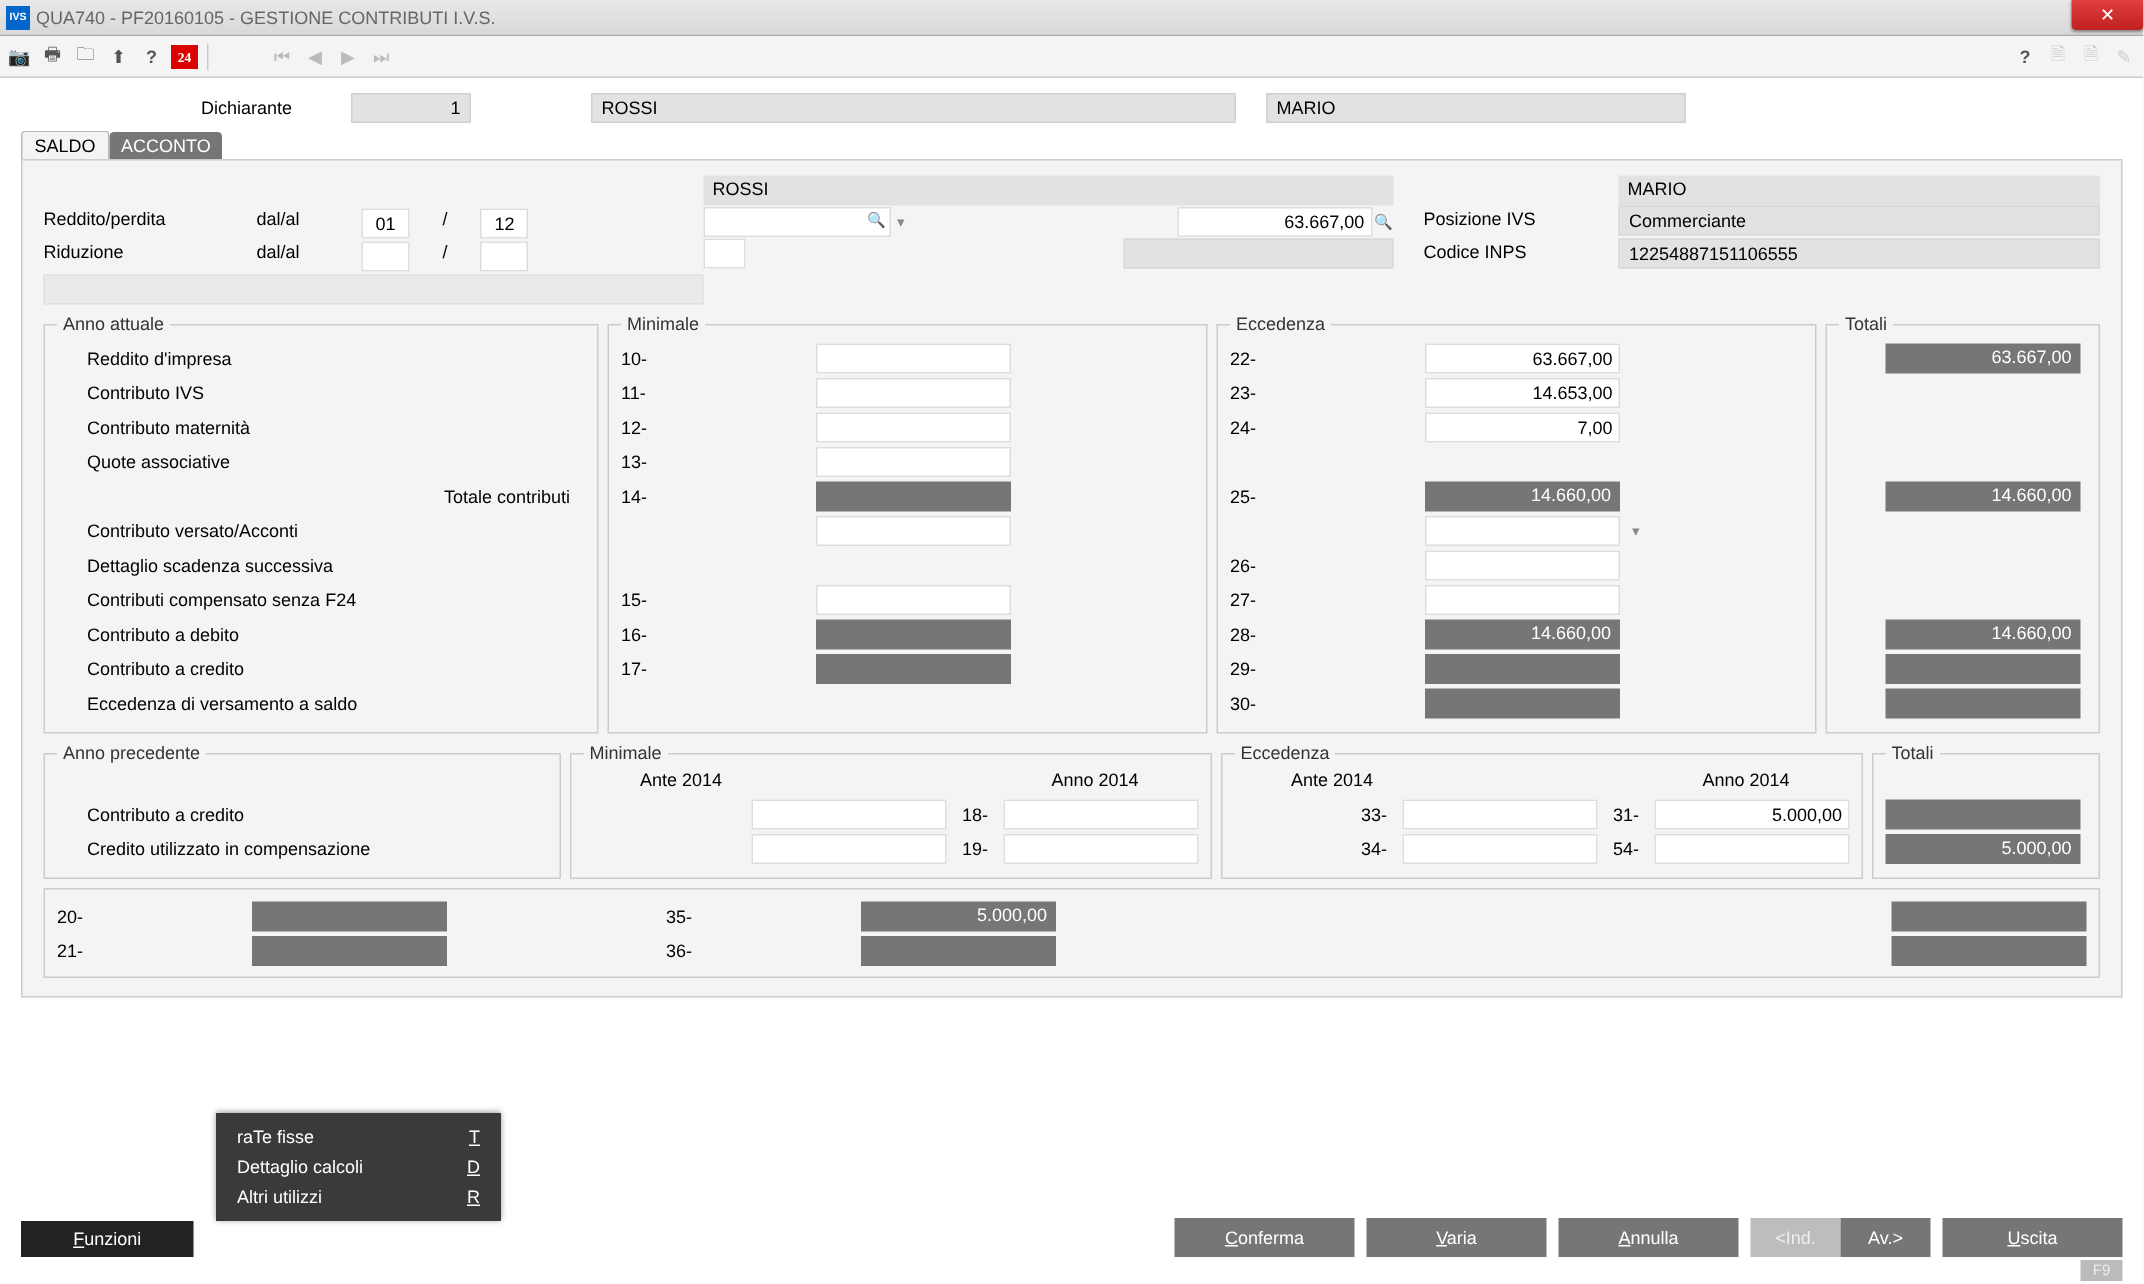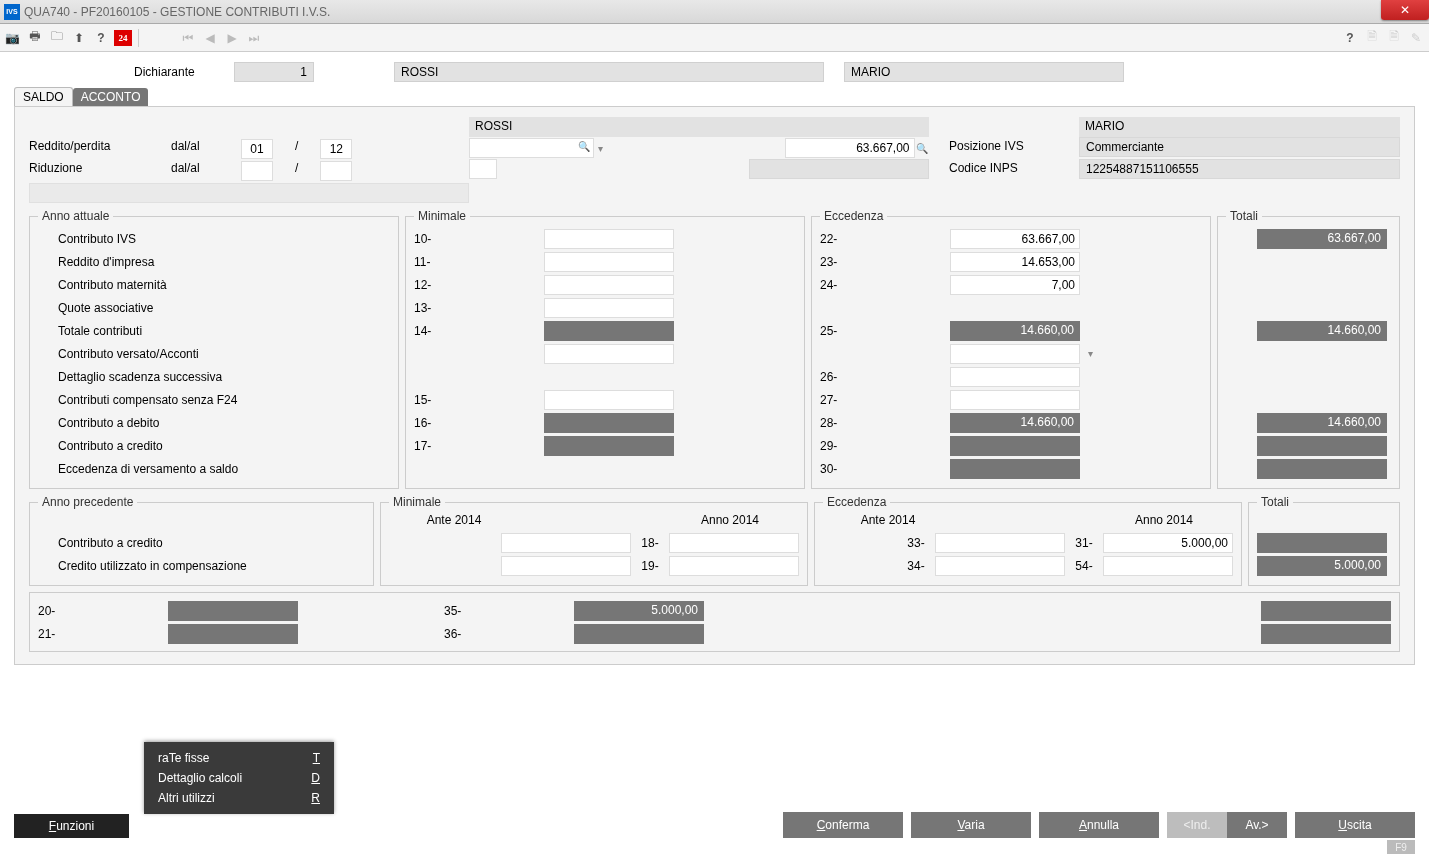--- a/index.html
+++ b/index.html
@@ -206,33 +206,33 @@
         <div class="hdr-row">
             <div class="input-grey" style="width:100%; text-align:left; padding-left:6px">12254887151106555</div>
           </div>
       </div>
     </div>
 
     <div class="groups-row" style="margin-top:4px">
       <fieldset class="g-anno">
         <legend>Anno attuale</legend>
         <div class="data-row">
+            <span class="row-label">Reddito d'impresa</span>
+          </div>
+        <div class="data-row">
             <span class="row-label">Contributo IVS</span>
           </div>
         <div class="data-row">
-            <span class="row-label">Reddito d'impresa</span>
-          </div>
-        <div class="data-row">
             <span class="row-label">Contributo maternità</span>
           </div>
         <div class="data-row">
             <span class="row-label">Quote associative</span>
           </div>
         <div class="data-row">
-            <span class="row-label" style="padding-right:10px">Totale contributi</span>
+            <span class="row-label" style="text-align:right; padding-right:10px">Totale contributi</span>
           </div>
         <div class="data-row">
             <span class="row-label">Contributo versato/Acconti</span>
           </div>
         <div class="data-row">
             <span class="row-label">Dettaglio scadenza successiva</span>
           </div>
         <div class="data-row">
             <span class="row-label">Contributi compensato senza F24</span>
           </div>

